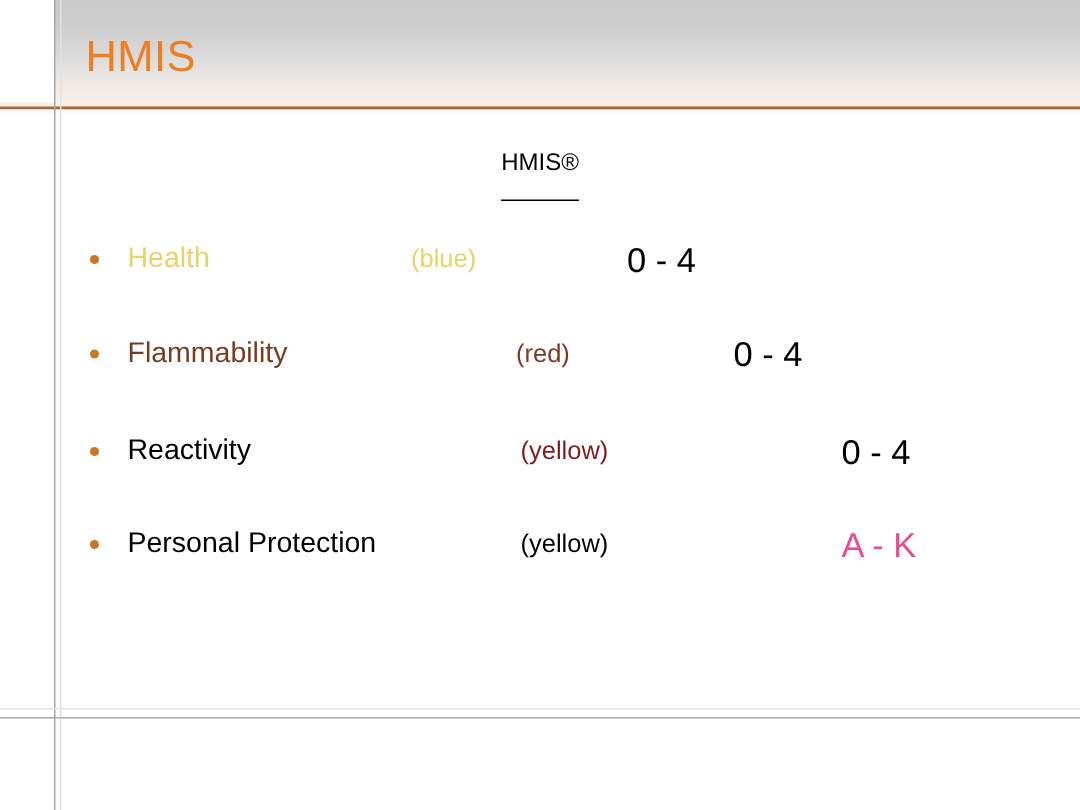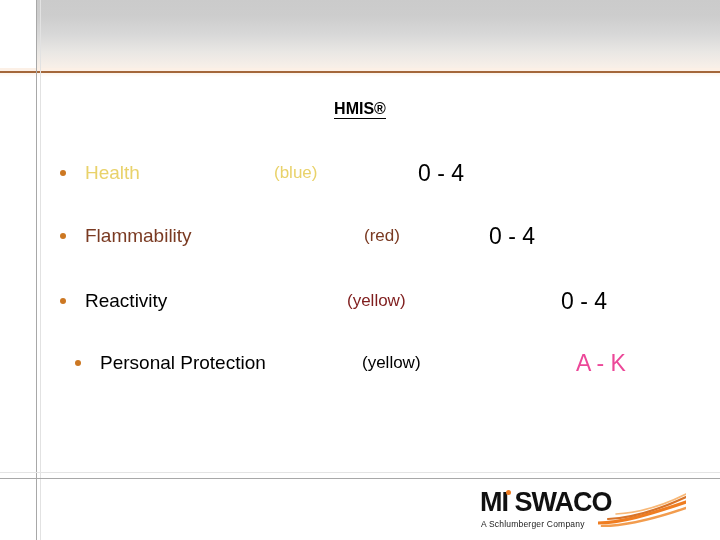--- a/index.html
+++ b/index.html
@@ -126,22 +126,21 @@
     left: 0;
     top: 100px;
     width: 720px;
     text-align: center;
     font-size: 16px;
     color: #000000;
     white-space: nowrap;
   }
   .subheading span {
     border-bottom: 1.5px solid #000000;
-    padding-bottom: 1px;
-    font-weight: bold;
+    padding-bottom: 16px;
   }
 
   
   .row {
     position: absolute;
     left: 0;
     width: 651px;
     height: 34px;
     white-space: nowrap;
     padding-left: 22px;
@@ -172,25 +171,25 @@
     position: absolute;
     top: 0;
     font-size: 23px;
     line-height: 30px;
   }
 
   
   #row-0 { top: 158px; }
   #row-1 { top: 221px; }
   #row-2 { top: 286px; }
-  #row-3 { top: 348px; margin-left: 15px; }
+  #row-3 { top: 348px; }
 
   #row-0 .row-color { left: 274px; }
   #row-0 .row-range { left: 418px; }
-  #row-1 .row-color { left: 344px; margin-left: 20px; }
+  #row-1 .row-color { left: 344px; }
   #row-1 .row-range { left: 489px; }
   #row-2 .row-color { left: 347px; }
   #row-2 .row-range { left: 561px; }
   #row-3 .row-color { left: 347px; }
   #row-3 .row-range { left: 561px; }
 
   
   .logo {
     position: absolute;
     left: 480px;
@@ -236,20 +235,21 @@
     overflow: hidden;
   }
 </style>
 </head>
 <body>
 
 <div class="slide">
 
   <div class="header-band"></div>
   <div class="header-left-white"></div>
+  <div class="slide-title">HMIS</div>
   <div class="header-rule-soft"></div>
   <div class="header-rule"></div>
   <div class="header-rule-under"></div>
 
   <div class="v-line"></div>
   <div class="v-line-2"></div>
   <div class="h-line-bottom-2"></div>
   <div class="h-line-bottom"></div>
 
   <div class="subheading">
@@ -277,27 +277,14 @@
     <div class="row-range" style="color:#000000">0 - 4</div>
   </div>
 
   <div class="row" id="row-3">
     <div class="bullet" style="background: rgb(204, 119, 34);"></div>
     <div class="row-label" style="color:#000000">Personal Protection</div>
     <div class="row-color" style="color:#000000">(yellow)</div>
     <div class="row-range" style="color:#ec4899">A - K</div>
   </div>
 
-  <div class="logo">
-    <div class="logo-wordmark">MI SWACO</div>
-    <div class="logo-dot"></div>
-    <div class="logo-swoosh">
-      <svg width="88" height="34" viewBox="0 0 88 34" xmlns="http://www.w3.org/2000/svg">
-        <path d="M0 30 C 22 30, 50 22, 88 9" stroke="#ef7d21" stroke-width="3.2" fill="none" stroke-linecap="round"></path>
-        <path d="M4 33 C 28 33, 56 26, 88 15" stroke="#f29c4e" stroke-width="2.6" fill="none" stroke-linecap="round"></path>
-        <path d="M10 26 C 32 25, 58 18, 88 4" stroke="#d8742a" stroke-width="2.2" fill="none" stroke-linecap="round"></path>
-        <path d="M18 21 C 38 20, 62 14, 88 1" stroke="#f8b877" stroke-width="1.6" fill="none" stroke-linecap="round"></path>
-      </svg>
-    </div>
-    <div class="logo-tagline">A Schlumberger Company</div>
-  </div>
 
 </div>
 
 </body></html>

